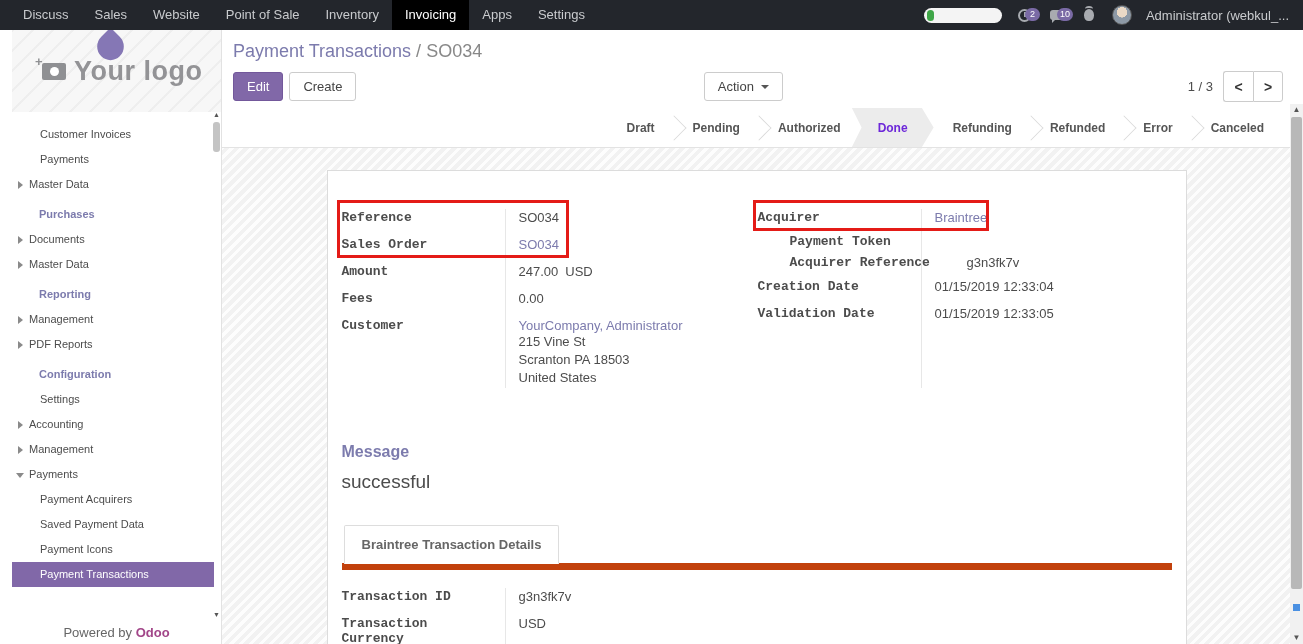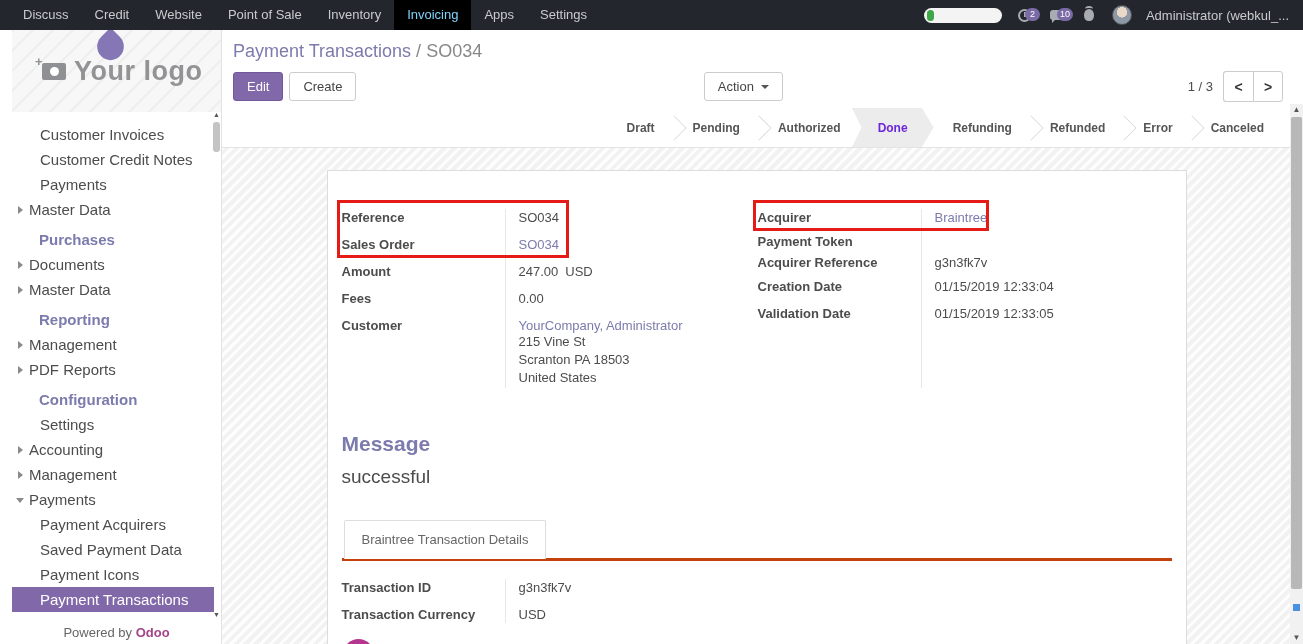--- a/index.html
+++ b/index.html
@@ -2,21 +2,21 @@
 <html><head>
 <meta charset="utf-8">
 <style>
   * { margin:0; padding:0; box-sizing:border-box; }
   html,body { width:1303px; height:644px; overflow:hidden; font-family:"Liberation Sans", sans-serif; background:#fff; }
 
   
   .topbar { position:fixed; top:0; left:0; width:1303px; height:30px; background:#23262c; display:flex; align-items:center; z-index:50; }
   .topbar .menus { display:flex; align-items:center; height:30px; padding-left:10px; }
   .menu-item { color:#c9cbce; font-size:13px; padding:0 13px; height:30px; line-height:30px; cursor:pointer; white-space:nowrap; }
-  .menu-item.active { background:#000; color:#7dd3fc; }
+  .menu-item.active { background:#000; color:#ffffff; }
   .systray { margin-left:auto; display:flex; align-items:center; gap:14px; padding-right:14px; height:30px; }
   .timer-pill { width:78px; height:15px; background:#f4f4f4; border-radius:8px; display:flex; align-items:center; padding-left:3px; }
   .timer-fill { width:7px; height:11px; background:#3fa648; border-radius:4px; }
   .tray-icon { position:relative; width:18px; height:18px; display:flex; align-items:center; justify-content:center; cursor:pointer; }
   .clock { width:13px; height:13px; border:2px solid #a8abb0; border-radius:50%; position:relative; }
   .clock:after { content:''; position:absolute; left:4px; top:1px; width:2px; height:5px; background:#a8abb0; }
   .bubble { width:14px; height:10px; background:#a8abb0; border-radius:3px; position:relative; }
   .bubble:after { content:''; position:absolute; left:2px; bottom:-3px; border:3px solid transparent; border-top-color:#a8abb0; border-left-color:#a8abb0; }
   .bug { width:10px; height:12px; background:#a8abb0; border-radius:50% 50% 45% 45%; position:relative; }
   .bug:before { content:''; position:absolute; top:-3px; left:1px; width:8px; height:4px; border-top:2px solid #a8abb0; border-radius:50%; }
@@ -27,21 +27,21 @@
   
   .sidebar { position:fixed; left:12px; top:30px; width:210px; height:614px; background:#fff; border-right:1px solid #e2e2e2; z-index:40; }
   .logo-area { position:relative; height:82px; background:#f7f7f7;
     background-image:repeating-linear-gradient(135deg, rgba(0,0,0,0.035) 0 2px, transparent 2px 14px); overflow:visible; }
   .logo-row { position:absolute; left:30px; top:26px; display:flex; align-items:center; gap:8px; }
   .cam { position:relative; width:24px; height:17px; background:#8f9093; border-radius:2px; }
   .cam:before { content:''; position:absolute; left:8px; top:4px; width:9px; height:9px; background:#fff; border-radius:50%; }
   .cam:after { content:'+'; position:absolute; left:-7px; top:-9px; color:#8f9093; font-size:13px; font-weight:bold; }
   .logo-text { font-size:27px; font-weight:bold; color:#939396; letter-spacing:0.5px; }
   .droplet { position:absolute; left:85px; top:3px; width:27px; height:27px; background:#8577b5; border-radius:0 62% 58% 62%; transform:rotate(45deg); }
-  .menu-list { padding-top:10px; font-size:15px; color:#4c4c4c; }
+  .menu-list { padding-top:10px; font-size:11px; color:#4c4c4c; }
   .m-row { height:25px; line-height:25px; cursor:pointer; white-space:nowrap; position:relative; }
   .m-row.item, .m-row.child { padding-left:28px; }
   .m-row.header { padding-left:27px; color:#7c7bad; font-weight:bold; margin-top:5px; cursor:default; }
   .m-row.fold { padding-left:17px; }
   .m-row.selected { background:#8168a8; color:#fff; width:202px; }
   .caret-r { position:absolute; left:6px; top:9px; width:0; height:0; border-top:4px solid transparent; border-bottom:4px solid transparent; border-left:5px solid #8a8a8a; }
   .caret-d { position:absolute; left:4px; top:11px; width:0; height:0; border-left:4px solid transparent; border-right:4px solid transparent; border-top:5px solid #8a8a8a; }
   .sidebar-footer { position:absolute; bottom:4px; width:100%; text-align:center; font-size:13px; color:#666; }
   .sidebar-footer b { color:#a24689; cursor:pointer; }
   .side-scroll { position:absolute; right:0; top:80px; width:9px; height:506px; }
@@ -77,55 +77,55 @@
   
   .content { height:496px; background:#f2f2f2;
     background-image:repeating-linear-gradient(135deg, rgba(255,255,255,0.85) 0 3px, transparent 3px 7px); overflow:hidden; }
   .sheet { position:relative; width:860px; margin:22px auto 0; background:#fff; border:1px solid #dcdcdc; height:600px; padding:34px 14px 16px; }
 
   .groups { display:flex; }
   .o-group { position:relative; width:400px; margin-right:16px; }
   .o-group.right { width:414px; margin-right:0; }
   .vline { position:absolute; left:163px; top:4px; bottom:4px; border-left:1px solid #e7e7e7; }
   .f-row { display:flex; padding:5px 0; font-size:13px; min-height:27px; }
-  .f-row.tight { padding:2px 0; min-height:21px; }
-  .f-lbl { width:163px; font-weight:bold; color:#4c4c4c; padding-right:14px; }
+  .f-row.tight { padding:2px 0; min-height:21px;margin-left:32px; }
+  .f-lbl { width:163px; font-weight:bold; color:#4c4c4c; padding-right:14px;font-family:Liberation Mono, monospace; }
   .f-val { padding-left:14px; color:#4c4c4c; flex:1; }
   .link { color:#7c7bad; cursor:pointer; text-decoration:none; }
   .unit { margin-left:7px; }
   .addr div { line-height:18px; }
 
   .red-box { position:absolute; border:3px solid #e41b17; pointer-events:none; z-index:5; }
   .red-box.r1 { left:9px; top:29px; width:232px; height:58px; }
   .red-box.r2 { left:425px; top:29px; width:236px; height:31px; }
 
-  .msg-title { font-size:21px; font-weight:bold; color:#7c7bad; margin:40px 0 10px; }
+  .msg-title { font-size:16px; font-weight:bold; color:#7c7bad; margin:51px 0 10px; }
   .msg-body { font-size:19px; color:#4c4c4c; }
 
-  .tab-strip { margin-top:32px; border-bottom:3px solid #c2410c; }
+  .tab-strip { margin-top:32px; border-bottom:7px solid #c2410c;font-weight:bold; }
   .tab { display:inline-block; font-size:13px; color:#666; padding:11px 17px; border:1px solid #ddd; border-bottom:1px solid #fff; border-radius:2px 2px 0 0; margin-bottom:-1px; margin-left:2px; background:#fff; cursor:pointer; }
   .tab-content { padding-top:14px; position:relative; width:400px; }
 
   .void-btn { margin-top:10px; margin-left:1px; width:31px; height:31px; border-radius:50%; background:#b5368f; display:flex; align-items:center; justify-content:center; cursor:pointer; border:none; }
   .minus-bar { width:15px; height:5px; background:#fff; border-radius:2px; }
 
   
   .main-scroll { position:fixed; right:0; top:104px; width:13px; height:540px; background:#f1f1f1; z-index:60; }
   .ms-arr { height:12px; font-size:8px; color:#555; text-align:center; line-height:12px; cursor:pointer; }
   .ms-thumb { position:absolute; top:13px; left:1px; width:11px; height:472px; background:#b8b8b8; border-radius:2px; cursor:pointer; }
   .ms-mark { position:absolute; left:3px; top:500px; width:7px; height:7px; background:#4a90e2; }
   .ms-arr.down { position:absolute; bottom:0; width:100%; }
 </style>
 </head>
 <body>
 
 <div class="topbar">
   <div class="menus">
     <span class="menu-item">Discuss</span>
-    <span class="menu-item">Credit</span>
+    <span class="menu-item">Sales</span>
     <span class="menu-item">Website</span>
     <span class="menu-item">Point of Sale</span>
     <span class="menu-item">Inventory</span>
     <span class="menu-item active">Invoicing</span>
     <span class="menu-item">Apps</span>
     <span class="menu-item">Settings</span>
   </div>
   <div class="systray">
     <div class="timer-pill">
         <div class="timer-fill"></div>
@@ -149,21 +149,20 @@
 <div class="sidebar">
   <div class="logo-area">
     <div class="droplet"></div>
     <div class="logo-row">
       <div class="cam"></div>
       <span class="logo-text">Your logo</span>
     </div>
   </div>
   <div class="menu-list">
     <div class="m-row item">Customer Invoices</div>
-    <div class="m-row item">Customer Credit Notes</div>
     <div class="m-row item">Payments</div>
     <div class="m-row fold"><span class="caret-r"></span><span>Master Data</span></div>
     <div class="m-row header">Purchases</div>
     <div class="m-row fold"><span class="caret-r"></span><span>Documents</span></div>
     <div class="m-row fold"><span class="caret-r"></span><span>Master Data</span></div>
     <div class="m-row header">Reporting</div>
     <div class="m-row fold"><span class="caret-r"></span><span>Management</span></div>
     <div class="m-row fold"><span class="caret-r"></span><span>PDF Reports</span></div>
     <div class="m-row header">Configuration</div>
     <div class="m-row item">Settings</div>

